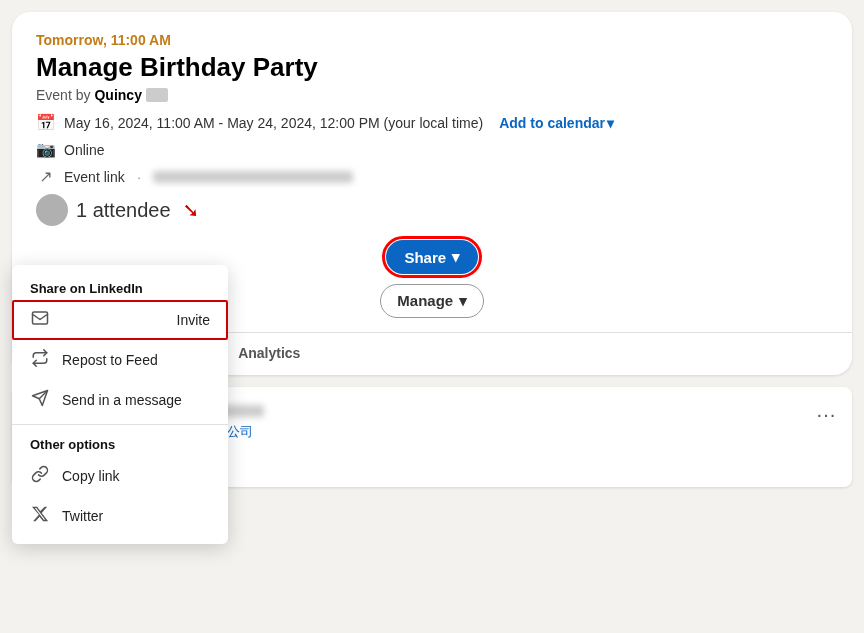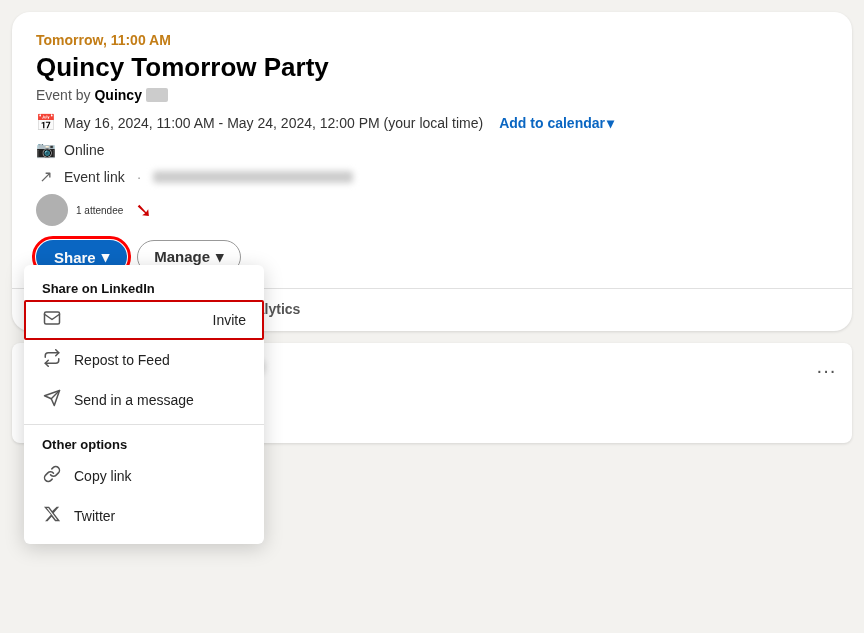--- a/index.html
+++ b/index.html
@@ -88,34 +88,35 @@
       gap: 8px;
       margin-bottom: 14px;
     }
     .attendee-avatar {
       width: 32px;
       height: 32px;
       background: #b0b0b0;
       border-radius: 50%;
     }
     .attendee-count {
-      font-size: 10px;
+      font-size: 20px;
       color: #333;
     }
     .arrow-indicator {
       color: #cc0000;
       font-size: 20px;
       margin-left: 4px;
     }
     .action-buttons {
       display: flex;
       align-items: center;
       gap: 10px;
       margin-bottom: 0;
       padding-bottom: 14px;
+      flex-direction: column;
     }
     .btn-share {
       background: #0a66c2;
       color: #fff;
       border: none;
       border-radius: 20px;
       padding: 8px 18px;
       font-size: 15px;
       font-weight: 600;
       cursor: pointer;
@@ -151,25 +152,25 @@
       color: #555;
       padding: 12px 16px;
       cursor: pointer;
       border-bottom: 2px solid transparent;
     }
 
     
     .dropdown-overlay {
       position: absolute;
       top: 265px;
-      left: 24px;
+      left: 12px;
       background: #fff;
       border-radius: 6px;
       box-shadow: 0 4px 20px rgba(0,0,0,0.18);
-      width: 240px;
+      width: 216px;
       z-index: 100;
       padding: 8px 0;
     }
     .dropdown-section-title {
       font-size: 13px;
       font-weight: 700;
       color: #111;
       padding: 8px 18px 4px 18px;
     }
     .dropdown-item {
@@ -243,21 +244,21 @@
     .hash-text {
       color: #0a66c2;
       font-size: 13px;
     }
   </style>
 </head>
 <body>
 
 <div class="main-card">
   <div class="event-time">Tomorrow, 11:00 AM</div>
-  <div class="event-title">Quincy Tomorrow Party</div>
+  <div class="event-title">Manage Birthday Party</div>
   <div class="event-by">
     <span>Event by</span>
     <span class="organizer-name">Quincy</span>
     <span class="organizer-avatar-inline"></span>
   </div>
 
   <div class="event-detail-row">
     <span class="icon">📅</span>
     <span>May 16, 2024, 11:00 AM - May 24, 2024, 12:00 PM (your local time)</span>
     <span class="add-to-calendar">

